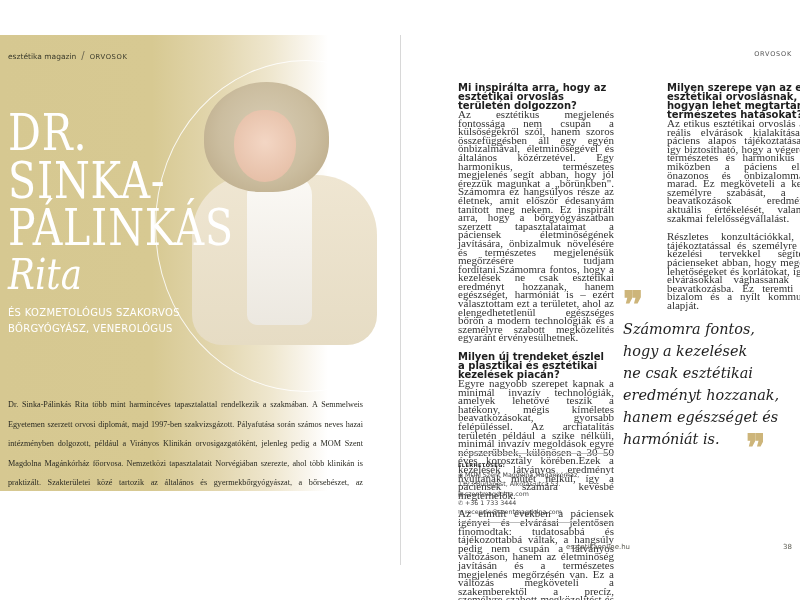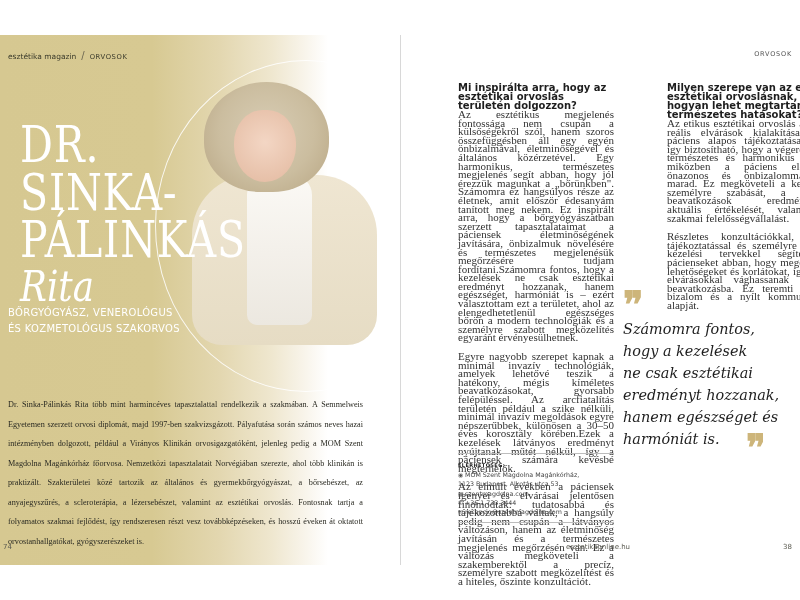--- a/index.html
+++ b/index.html
@@ -1,18 +1,18 @@
 <!DOCTYPE html>
 <html><head>
 <meta charset="utf-8">
 <style>
   html, body { margin:0; padding:0; }
   body { width:800px; height:600px; background:#ffffff; position:relative; overflow:hidden; font-family:"DejaVu Serif", serif; }
   .spread { position:absolute; left:0; top:35px; width:800px; height:530px; }
-  .page-left { position:absolute; left:0; top:0; width:400px; height:530px;
+  .page-left { position:absolute; left:0; top:0; width:400px; height:456px;
     background: linear-gradient(90deg, #d6c891 0%, #d7c992 38%, #e3d7b0 55%, #efe7cf 68%, #f8f4ea 76%, #ffffff 82%, #ffffff 100%);
     overflow:hidden; }
   .page-right { position:absolute; left:401px; top:0; width:399px; height:530px; background:#ffffff; }
   .gutter { position:absolute; left:400px; top:0; width:1px; height:530px; background:#d8d8d8; }
 
   .breadcrumb { position:absolute; left:8px; top:15px; font-size:7.5px; color:#3a3a2a; font-family:"DejaVu Sans", sans-serif; white-space:nowrap; }
   .breadcrumb .slash { color:#6a6450; margin:0 5px; font-size:10px; }
   .breadcrumb .section { letter-spacing:0.6px; font-size:6.8px; }
 
   .arc { position:absolute; left:155px; top:25px; width:300px; height:330px; border:1px solid rgba(255,255,255,0.85); border-radius:50%; }
@@ -63,48 +63,49 @@
 
     <div class="arc"></div>
 
     <div class="portrait">
       <div class="body-shape"></div>
       <div class="blouse"></div>
       <div class="hair"></div>
       <div class="face"></div>
     </div>
 
-    <h1 class="title" style="margin:12px;">
+    <h1 class="title" style="margin:0;">
       <span class="line">DR.</span>
       <span class="line">SINKA-</span>
       <span class="line">PÁLINKÁS</span>
       <span class="given">Rita</span>
     </h1>
 
     <div class="subtitle">
+      <div>ÉS KOZMETOLÓGUS SZAKORVOS</div>
       <div>BŐRGYÓGYÁSZ, VENEROLÓGUS</div>
-      <div>ÉS KOZMETOLÓGUS SZAKORVOS</div>
     </div>
 
     <p class="intro" style="margin:0;">Dr. Sinka-Pálinkás Rita több mint harmincéves tapasztalattal rendelkezik a szakmában. A Semmelweis Egyetemen szerzett orvosi diplomát, majd 1997-ben szakvizsgázott. Pályafutása során számos neves hazai intézményben dolgozott, például a Virányos Klinikán orvosigazgatóként, jelenleg pedig a MOM Szent Magdolna Magánkórház főorvosa. Nemzetközi tapasztalatait Norvégiában szerezte, ahol több klinikán is praktizált. Szakterületei közé tartozik az általános és gyermekbőrgyógyászat, a bőrsebészet, az anyajegyszűrés, a scleroterápia, a lézersebészet, valamint az esztétikai orvoslás. Fontosnak tartja a folyamatos szakmai fejlődést, így rendszeresen részt vesz továbbképzéseken, és hosszú éveken át oktatott orvostanhallgatókat, gyógyszerészeket is.</p>
 
     <div class="folio" style="left:3px;">74</div>
   </div>
 
   <div class="gutter"></div>
 
   <div class="page-right">
     <div class="right-header">ORVOSOK</div>
 
     <div class="col col1">
       <div>
         <p class="q">Mi inspirálta arra, hogy az esztétikai orvoslás területén dolgozzon?</p>
         <p class="a">Az esztétikus megjelenés fontossága nem csupán a külsőségekről szól, hanem szoros összefüggésben áll egy egyén önbizalmával, életminőségével és általános közérzetével. Egy harmonikus, természetes megjelenés segít abban, hogy jól érezzük magunkat a „bőrünkben". Számomra ez hangsúlyos része az életnek, amit először édesanyám tanított meg nekem. Ez inspirált arra, hogy a bőrgyógyászatban szerzett tapasztalataimat a páciensek életminőségének javítására, önbizalmuk növelésére és természetes megjelenésük megőrzésére tudjam fordítani.Számomra fontos, hogy a kezelések ne csak esztétikai eredményt hozzanak, hanem egészséget, harmóniát is – ezért választottam ezt a területet, ahol az elengedhetetlenül egészséges bőrön a modern technológiák és a személyre szabott megközelítés egyaránt érvényesülhetnek.</p>
       </div>
       <div>
+        <p class="q">Milyen új trendeket észlel a plasztikai és esztétikai kezelések piacán?</p>
         <p class="a">Egyre nagyobb szerepet kapnak a minimál invazív technológiák, amelyek lehetővé teszik a hatékony, mégis kíméletes beavatkozásokat, gyorsabb felépüléssel. Az arcfiatalítás területén például a szike nélküli, minimál invazív megoldások egyre népszerűbbek, különösen a 30–50 éves korosztály körében.Ezek a kezelések látványos eredményt nyújtanak műtét nélkül, így a páciensek számára kevésbé megterhelők.</p>
       </div>
       <div>
         <p class="a">Az elmúlt években a páciensek igényei és elvárásai jelentősen finomodtak: tudatosabbá és tájékozottabbá váltak, a hangsúly pedig nem csupán a látványos változáson, hanem az életminőség javításán és a természetes megjelenés megőrzésén van. Ez a változás megköveteli a szakemberektől a precíz, személyre szabott megközelítést és a hiteles, őszinte konzultációt.</p>
       </div>
     </div>
 
     <div class="contact">
       <div class="label">ELÉRHETŐSÉG:</div>
       <div class="row"><span class="ic">◉</span><span>MOM Szent Magdolna Magánkórház,</span></div>

